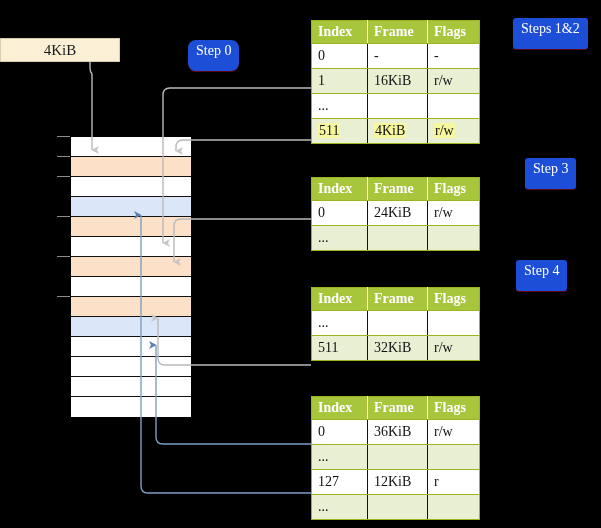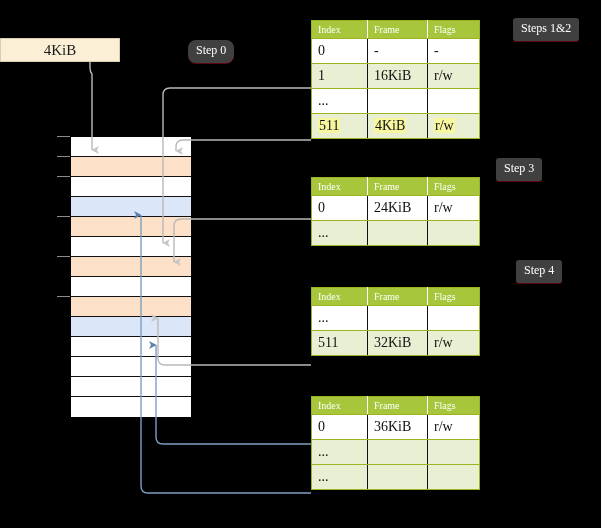--- a/index.html
+++ b/index.html
@@ -25,25 +25,25 @@
     font-size: 15px;
     display: flex;
     align-items: center;
     justify-content: center;
     box-sizing: border-box;
   }
 
   
   .step-badge {
     position: absolute;
-    background: #404040;
+    background: #1d4ed8;
     color: #ffffff;
-    font-size: 12px;
+    font-size: 14px;
     line-height: 1;
-    padding: 4px 8px 7px 8px;
+    padding: 4px 8px 13px 8px;
     border-radius: 3px;
     box-sizing: border-box;
     white-space: nowrap;
     box-shadow: 0 1px 0 #5e0412;
   }
 
   
   .memcol {
     position: absolute;
     left: 70px;
@@ -81,26 +81,26 @@
     border-collapse: collapse;
     border: 1px solid #9ab51f;
     background: #ffffff;
     font-size: 14px;
     color: #111111;
     table-layout: fixed;
   }
   .pt th {
     background: #a7c63c;
     color: #ffffff;
-    font-weight: normal;
+    font-weight: bold;
     text-align: left;
     padding: 3px 6px;
     border-right: 1px solid #ffffff;
     border-bottom: 1px solid #9ab51f;
-    font-size: 10px;
+    font-size: 14px;
   }
   .pt th:last-child { border-right: none; }
   .pt td {
     padding: 2px 6px;
     border-right: 1px solid #111111;
     border-bottom: 1px solid #9ab51f;
     height: 20px;
     overflow: hidden;
     white-space: nowrap;
   }
@@ -129,21 +129,21 @@
   <div class="src-box" style="left:0px; top:38px; width:120px; height:24px;">
     <span>4KiB</span>
   </div>
 
   <div class="step-badge" style="left:188px; top:40px;border-radius:8px;">
     <span>Step 0</span>
   </div>
   <div class="step-badge" style="left:513px; top:18px;">
     <span>Steps 1&amp;2</span>
   </div>
-  <div class="step-badge" style="left:496px; top:158px;">
+  <div class="step-badge" style="left:525px; top:158px;">
     <span>Step 3</span>
   </div>
   <div class="step-badge" style="left:516px; top:260px;">
     <span>Step 4</span>
   </div>
 
   <div class="tick" style="top:136px;"></div>
   <div class="tick" style="top:156px;"></div>
   <div class="tick" style="top:176px;"></div>
   <div class="tick" style="top:216px;"></div>
@@ -309,20 +309,25 @@
       <tr>
         <td>0</td>
         <td>36KiB</td>
         <td>r/w</td>
       </tr>
       <tr class="alt">
         <td>...</td>
         <td></td>
         <td></td>
       </tr>
+      <tr>
+        <td>127</td>
+        <td>12KiB</td>
+        <td>r</td>
+      </tr>
       <tr class="alt">
         <td>...</td>
         <td></td>
         <td></td>
       </tr>
     </tbody>
   </table>
 
 </div>
 

